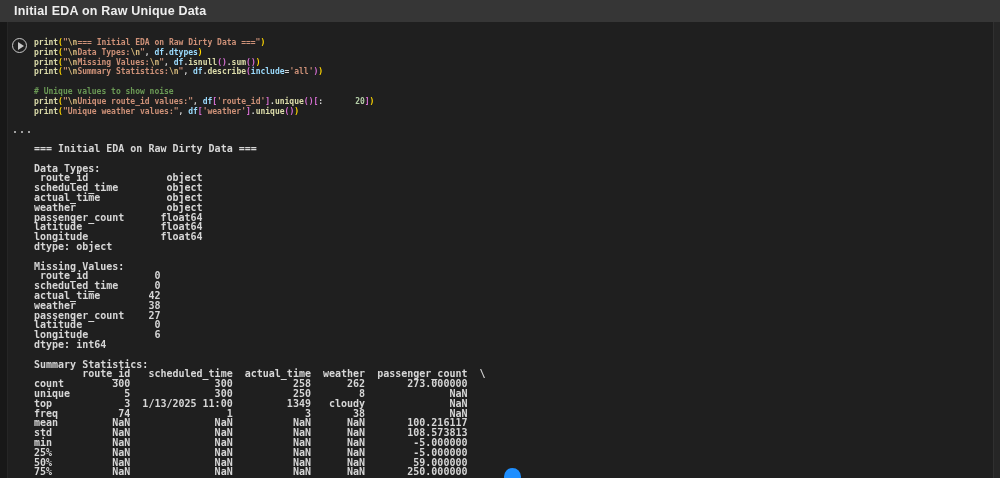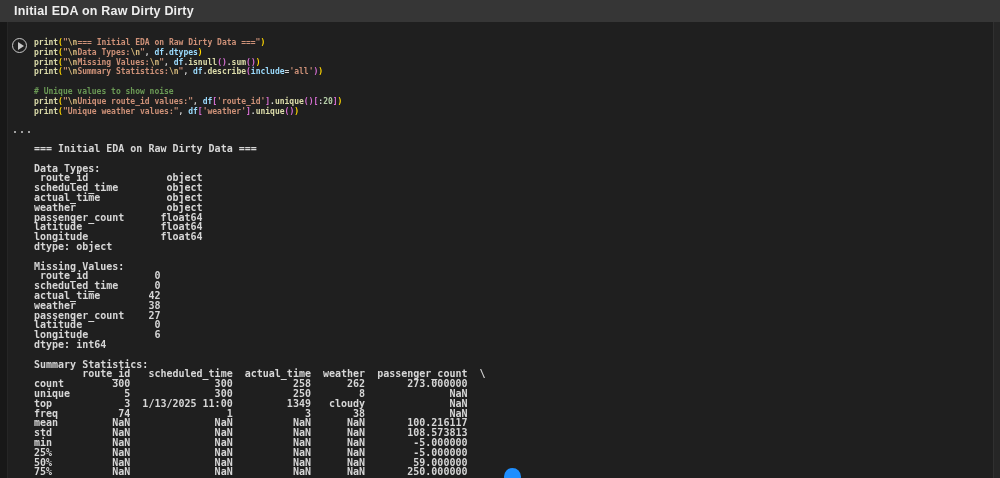--- a/index.html
+++ b/index.html
@@ -45,21 +45,21 @@
     position: absolute; left: 34px; top: 38px;
     font-family: "DejaVu Sans Mono", monospace;
     font-size: 8px; line-height: 9.8px; font-weight: bold;
     white-space: pre;
   }
   .tk-fn   { color: #dcdcaa; }
   .tk-str  { color: #ce9178; }
   .tk-esc  { color: #d7ba7d; }
   .tk-var  { color: #9cdcfe; }
   .tk-punc { color: #d4d4d4; }
-  .tk-num  { color: #b5cea8; }
+  .tk-num  { color: #b5cea8; padding-left: 32px; }
   .tk-com  { color: #6a9955; text-align: right; }
   .tk-b1   { color: #ffd700; }
   .tk-b2   { color: #da70d6; }
   
   .output-indicator {
     position: absolute; left: 12px; top: 124px;
     color: #bbbbbb; font-size: 10px; font-weight: bold; letter-spacing: 1px;
     font-family: "DejaVu Sans Mono", monospace;
   }
   .output-pre {
@@ -80,21 +80,21 @@
     position: absolute; left: 504px; top: 468px;
     width: 17px; height: 17px; border-radius: 50%;
     background: #1f8fff;
     cursor: pointer;
   }
 </style>
 </head>
 <body>
 
 <div class="md-header">
-  <h1>Initial EDA on Raw Dirty Dirty</h1>
+  <h1>Initial EDA on Raw Unique Data</h1>
 </div>
 
 <div class="left-gutter"></div>
 
 <div class="run-button" title="Execute Cell">
   <span class="play-icon"></span>
 </div>
 
 <div class="code-lines"><div class="code-line"><span class="tk-fn">print</span><span class="tk-b1">(</span><span class="tk-str">"</span><span class="tk-esc">\n</span><span class="tk-str">=== Initial EDA on Raw Dirty Data ==="</span><span class="tk-b1">)</span></div><div class="code-line"><span class="tk-fn">print</span><span class="tk-b1">(</span><span class="tk-str">"</span><span class="tk-esc">\n</span><span class="tk-str">Data Types:</span><span class="tk-esc">\n</span><span class="tk-str">"</span><span class="tk-punc">, </span><span class="tk-var">df</span><span class="tk-punc">.</span><span class="tk-var">dtypes</span><span class="tk-b1">)</span></div><div class="code-line"><span class="tk-fn">print</span><span class="tk-b1">(</span><span class="tk-str">"</span><span class="tk-esc">\n</span><span class="tk-str">Missing Values:</span><span class="tk-esc">\n</span><span class="tk-str">"</span><span class="tk-punc">, </span><span class="tk-var">df</span><span class="tk-punc">.</span><span class="tk-fn">isnull</span><span class="tk-b2">(</span><span class="tk-b2">)</span><span class="tk-punc">.</span><span class="tk-fn">sum</span><span class="tk-b2">(</span><span class="tk-b2">)</span><span class="tk-b1">)</span></div><div class="code-line"><span class="tk-fn">print</span><span class="tk-b1">(</span><span class="tk-str">"</span><span class="tk-esc">\n</span><span class="tk-str">Summary Statistics:</span><span class="tk-esc">\n</span><span class="tk-str">"</span><span class="tk-punc">, </span><span class="tk-var">df</span><span class="tk-punc">.</span><span class="tk-fn">describe</span><span class="tk-b2">(</span><span class="tk-var">include</span><span class="tk-punc">=</span><span class="tk-str">'all'</span><span class="tk-b2">)</span><span class="tk-b1">)</span></div><div class="code-line">&nbsp;</div><div class="code-line"><span class="tk-com"># Unique values to show noise</span></div><div class="code-line"><span class="tk-fn">print</span><span class="tk-b1">(</span><span class="tk-str">"</span><span class="tk-esc">\n</span><span class="tk-str">Unique route_id values:"</span><span class="tk-punc">, </span><span class="tk-var">df</span><span class="tk-b2">[</span><span class="tk-str">'route_id'</span><span class="tk-b2">]</span><span class="tk-punc">.</span><span class="tk-fn">unique</span><span class="tk-b2">(</span><span class="tk-b2">)</span><span class="tk-b2">[</span><span class="tk-punc">:</span><span class="tk-num">20</span><span class="tk-b2">]</span><span class="tk-b1">)</span></div><div class="code-line"><span class="tk-fn">print</span><span class="tk-b1">(</span><span class="tk-str">"Unique weather values:"</span><span class="tk-punc">, </span><span class="tk-var">df</span><span class="tk-b2">[</span><span class="tk-str">'weather'</span><span class="tk-b2">]</span><span class="tk-punc">.</span><span class="tk-fn">unique</span><span class="tk-b2">(</span><span class="tk-b2">)</span><span class="tk-b1">)</span></div></div>
 

